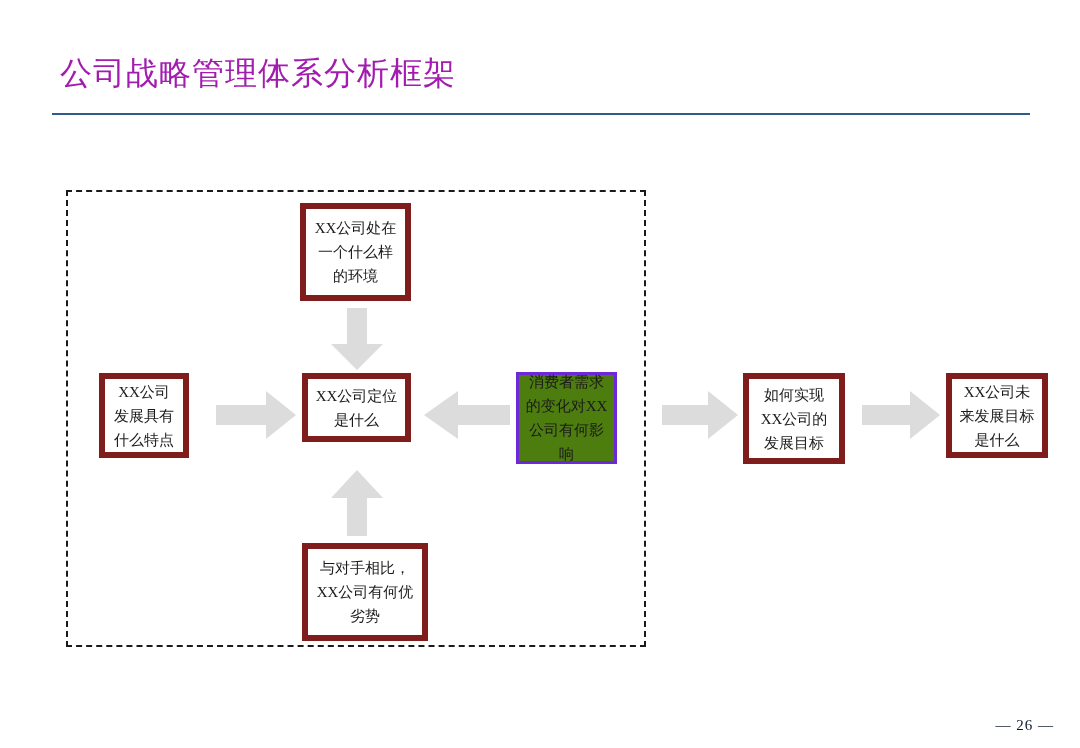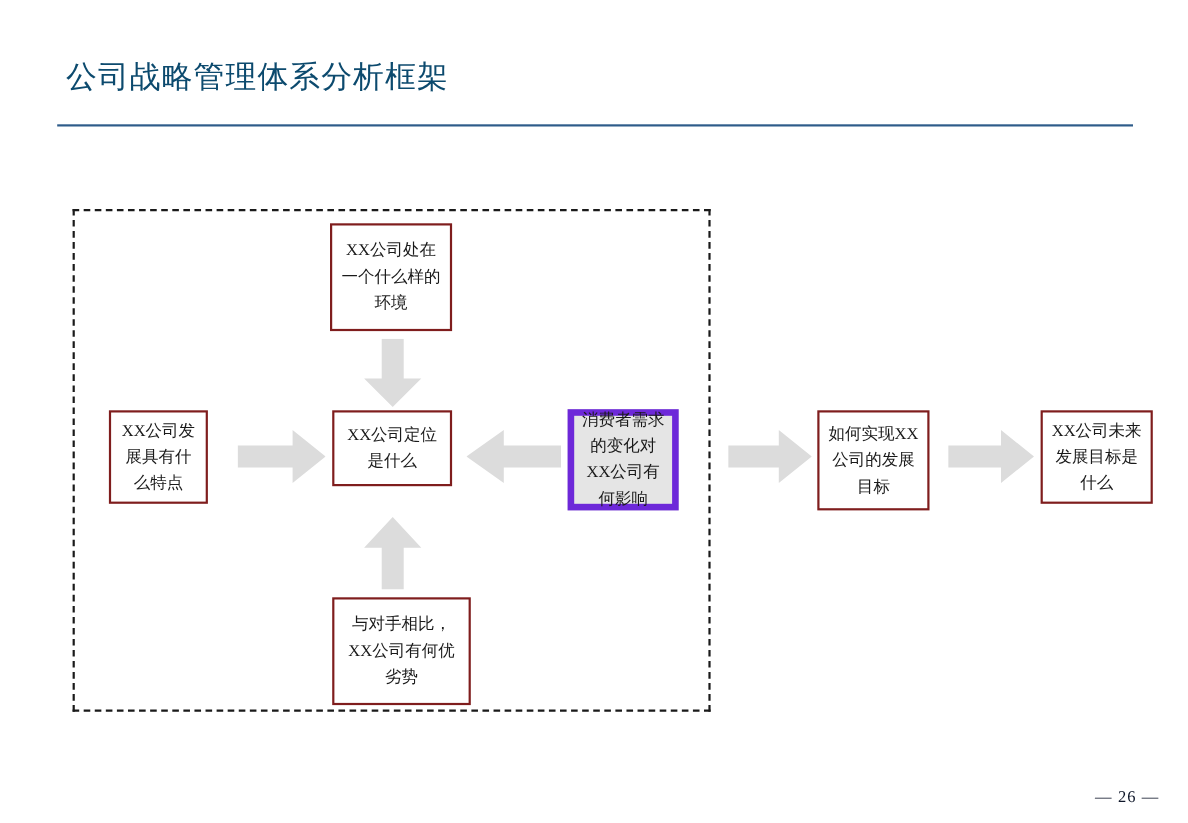--- a/index.html
+++ b/index.html
@@ -18,25 +18,25 @@
     height: 748px;
     background: #ffffff;
     overflow: hidden;
   }
 
   
   #page-title {
     position: absolute;
     left: 60px;
     top: 54px;
-    font-size: 28px;
+    font-size: 32px;
     line-height: 38px;
     letter-spacing: 1px;
-    color: #0c4a6e;
-    font-family: Liberation Mono, monospace;
+    color: #a21caf;
+    font-family: Liberation Serif, serif;
     white-space: nowrap;
   }
   #title-rule {
     position: absolute;
     left: 52px;
     top: 113px;
     width: 978px;
     height: 0;
     border-top: 2px solid #2e5c8a;
   }
@@ -49,35 +49,35 @@
     width: 580px;
     height: 457px;
     border: 2px dashed #1a1a1a;
     box-sizing: border-box;
   }
 
   
   .node {
     position: absolute;
     box-sizing: border-box;
-    border: 2px solid #7f1d1d;
+    border: 6px solid #7f1d1d;
     background: #ffffff;
     display: flex;
     align-items: center;
     justify-content: center;
     text-align: center;
     font-size: 15px;
     line-height: 24px;
     color: #1a1a1a;
     padding: 2px 6px;
     font-family: "Liberation Serif", "DejaVu Serif", serif;
   }
   .node.highlight {
-    background: #e5e5e5;
-    border: 6px solid #6d28d9;
+    background: #4d7c0f;
+    border: 3px solid #6d28d9;
   }
   .node .node-text {
     display: block;
     width: 100%;
   }
 
   
   #node-environment   { left: 300px; top: 203px; width: 111px; height: 98px; }
   #node-features      { left: 99px;  top: 373px; width: 90px; height: 85px; }
   #node-positioning   { left: 302px; top: 373px; width: 109px; height: 69px; }

